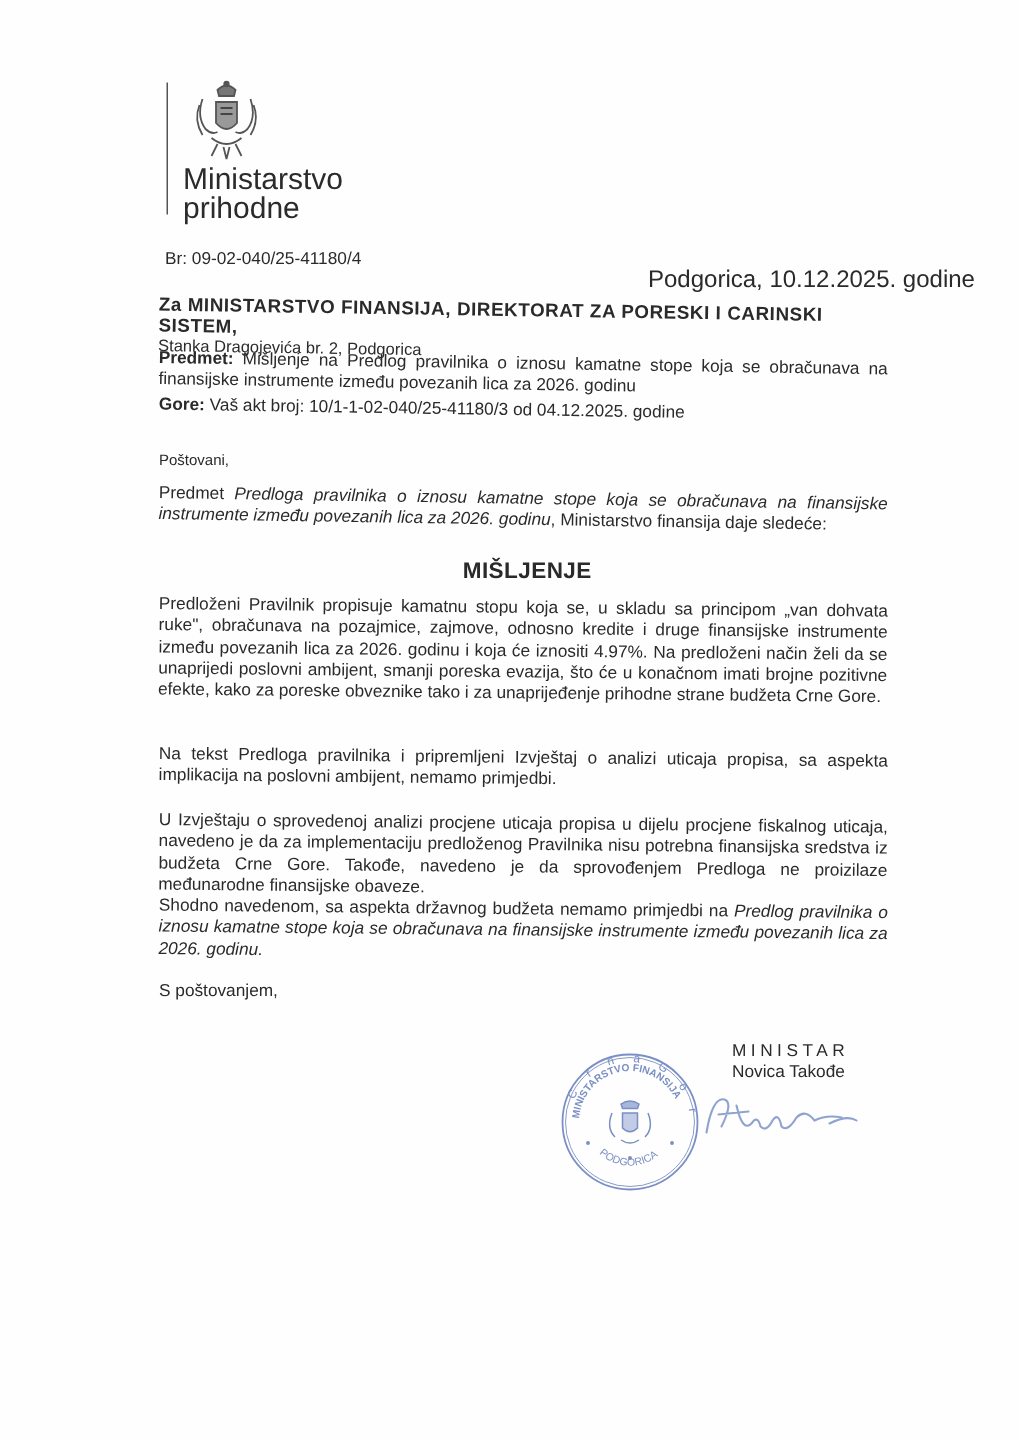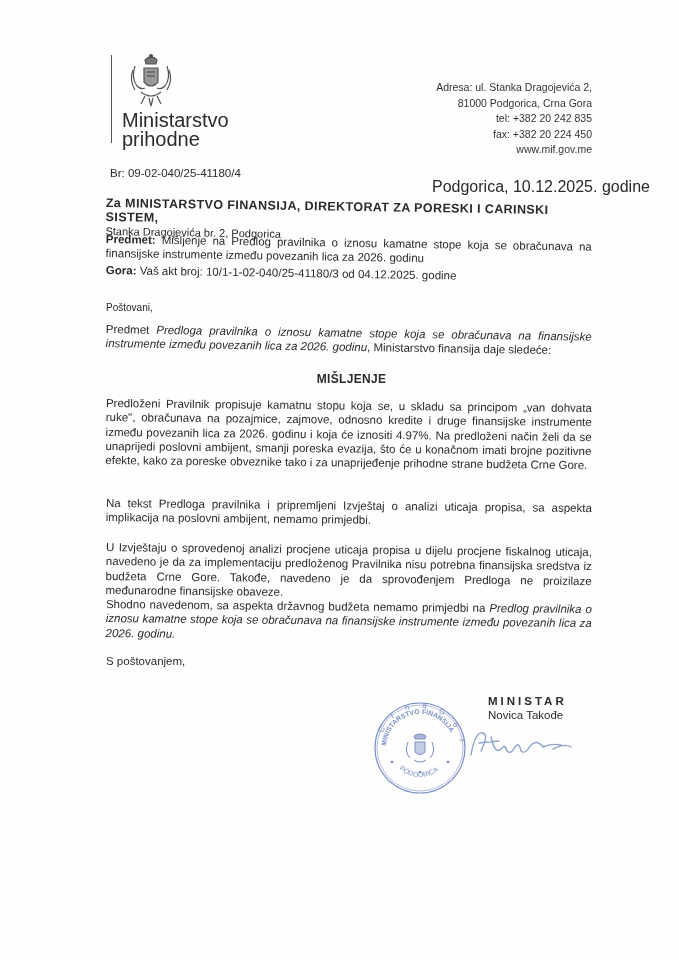--- a/index.html
+++ b/index.html
@@ -19,33 +19,33 @@
   .recipient { position: absolute; left: 106px; top: 196px; width: 480px; font-size: 12px; line-height: 14px; transform: rotate(0.9deg); transform-origin: left top; }
   .recipient .org { font-weight: bold; font-size: 12.5px; letter-spacing: 0.4px; }
   .recipient .addr { font-size: 11px; }
 
   .subject { position: absolute; left: 106px; top: 232px; width: 486px; font-size: 11.5px; line-height: 14px; transform: rotate(0.9deg); transform-origin: left top; text-align: justify; }
   .veza { position: absolute; left: 106px; top: 264px; font-size: 11.5px; transform: rotate(0.9deg); transform-origin: left top; }
   b.lbl { font-weight: bold; }
 
   .greeting { position: absolute; left: 106px; top: 302px; font-size: 10px; }
   .intro { position: absolute; left: 106px; top: 322px; width: 486px; font-size: 11.5px; line-height: 14px; text-align: justify; transform: rotate(0.9deg); transform-origin: left top; }
-  .opinion-title { position: absolute; left: 0; width: 679px; top: 372px; text-align: center; font-weight: bold; font-size: 12px; letter-spacing: 0.3px; padding-left: 24px; box-sizing: border-box; }
+  .opinion-title { position: absolute; left: 0; width: 679px; top: 372px; text-align: center; font-weight: bold; font-size: 15px; letter-spacing: 0.3px; padding-left: 24px; box-sizing: border-box; }
 
   .para { position: absolute; left: 106px; width: 486px; font-size: 11.5px; line-height: 14.3px; text-align: justify; transform: rotate(0.6deg); transform-origin: left top; }
   .p1 { top: 396px; }
   .p2 { top: 496px; }
   .p3 { top: 540px; }
   .p4 { top: 597px; }
   i { font-style: italic; }
 
   .closing { position: absolute; left: 106px; top: 655px; font-size: 11.5px; }
 
   .signatory { position: absolute; left: 488px; top: 694px; font-size: 11.5px; line-height: 14px; }
-  .signatory .title { font-weight: bold; letter-spacing: 3px; }
+  .signatory .title { font-weight: normal; letter-spacing: 3px; }
 
   .stamp { position: absolute; left: 372px; top: 700px; width: 96px; height: 96px; }
   .signature { position: absolute; left: 465px; top: 725px; width: 110px; height: 40px; }
 </style>
 </head>
 <body>
 
 <div class="page">
 
   <div class="logo-line"></div>
@@ -62,39 +62,32 @@
       <path d="M14 40 Q24 48 34 40"></path>
       <path d="M18 44 L14 52 M30 44 L34 52"></path>
       <path d="M22 46 L24 54 L26 46"></path>
     </g>
   </svg>
   <div class="ministry-name">
     <div>Ministarstvo</div>
     <div>prihodne</div>
   </div>
 
-  <div class="address">
-    <div>Adresa: ul. Stanka Dragojevića 2,</div>
-    <div>81000 Podgorica, Crna Gora</div>
-    <div>tel: +382 20 242 835</div>
-    <div>fax: +382 20 224 450</div>
-    <div>www.mif.gov.me</div>
-  </div>
 
   <div class="ref-no">Br: 09-02-040/25-41180/4</div>
   <div class="date">Podgorica, 10.12.2025. godine</div>
 
   <div class="recipient">
     <div class="org"><span>Za </span><span>MINISTARSTVO FINANSIJA, DIREKTORAT ZA PORESKI I CARINSKI SISTEM,</span></div>
     <div class="addr">Stanka Dragojevića br. 2, Podgorica</div>
   </div>
 
   <div class="subject"><b class="lbl">Predmet:</b><span> Mišljenje na Predlog pravilnika o iznosu kamatne stope koja se obračunava na finansijske instrumente između povezanih lica za 2026. godinu</span></div>
 
-  <div class="veza"><b class="lbl">Gora:</b><span> Vaš akt broj: 10/1-1-02-040/25-41180/3 od 04.12.2025. godine</span></div>
+  <div class="veza"><b class="lbl">Gore:</b><span> Vaš akt broj: 10/1-1-02-040/25-41180/3 od 04.12.2025. godine</span></div>
 
   <div class="greeting">Poštovani,</div>
 
   <div class="intro"><span>Predmet </span><i>Predloga pravilnika o iznosu kamatne stope koja se obračunava na finansijske instrumente između povezanih lica za 2026. godinu</i><span>, Ministarstvo finansija daje sledeće:</span></div>
 
   <div class="opinion-title">MIŠLJENJE</div>
 
   <div class="para p1">Predloženi Pravilnik propisuje kamatnu stopu koja se, u skladu sa principom „van dohvata ruke", obračunava na pozajmice, zajmove, odnosno kredite i druge finansijske instrumente između povezanih lica za 2026. godinu i koja će iznositi 4.97%. Na predloženi način želi da se unaprijedi poslovni ambijent, smanji poreska evazija, što će u konačnom imati brojne pozitivne efekte, kako za poreske obveznike tako i za unaprijeđenje prihodne strane budžeta Crne Gore.</div>
   <div class="para p2">Na tekst Predloga pravilnika i pripremljeni Izvještaj o analizi uticaja propisa, sa aspekta implikacija na poslovni ambijent, nemamo primjedbi.</div>
   <div class="para p3">U Izvještaju o sprovedenoj analizi procjene uticaja propisa u dijelu procjene fiskalnog uticaja, navedeno je da za implementaciju predloženog Pravilnika nisu potrebna finansijska sredstva iz budžeta Crne Gore. Takođe, navedeno je da sprovođenjem Predloga ne proizilaze međunarodne finansijske obaveze.</div>

